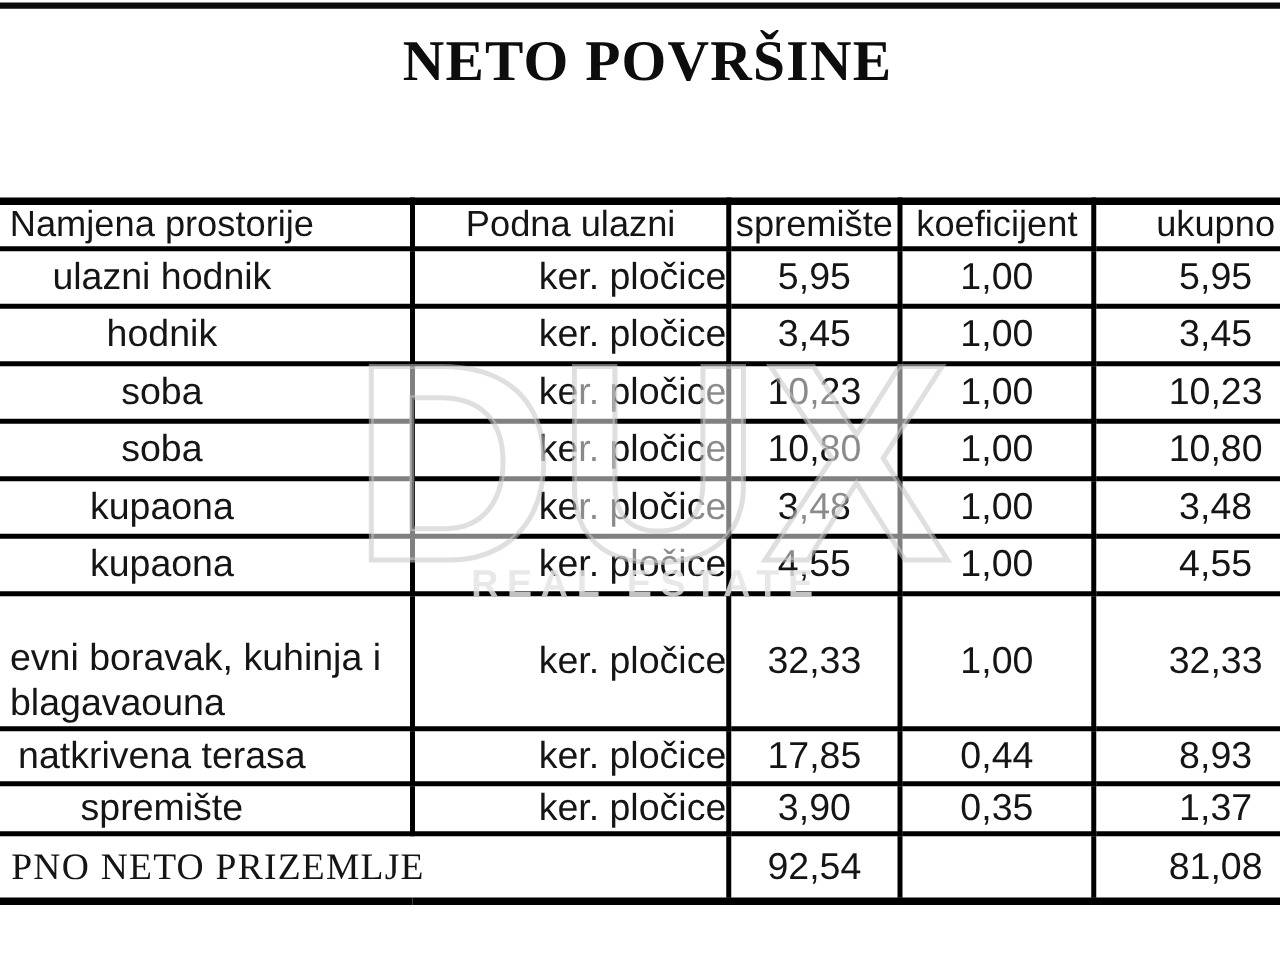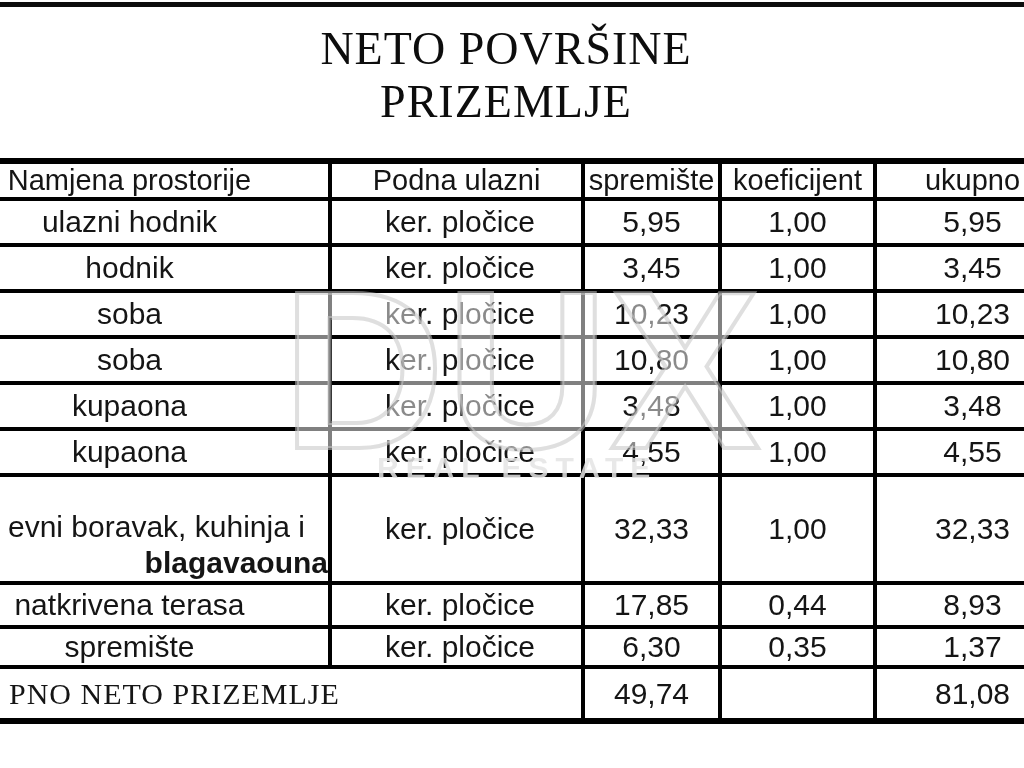--- a/index.html
+++ b/index.html
@@ -11,24 +11,24 @@
     color: #111111;
   }
   .stage { position: relative; width: 1024px; height: 768px; overflow: hidden; }
 
   .top-rule {
     position: absolute; left: 0; top: 2px;
     width: 1024px; height: 5px; background: #0c0c0c;
   }
 
   .doc-title {
-    position: absolute; left: 0; top: 22px; width: 1012px;
+    position: absolute; left: 12px; top: 22px; width: 1012px;
     text-align: center;
     font-family: "Liberation Serif", serif;
-    font-weight: normal;
+    font-weight: bold;
     font-size: 46px; line-height: 53px;
     letter-spacing: 1px;
     color: #0d0d0d;
   }
 
   .table-wrap { position: absolute; left: -75px; top: 158px; }
   table.areas {
     border-collapse: collapse;
     table-layout: fixed;
     width: 1143px;
@@ -44,27 +44,27 @@
   }
   tr.hdr { height: 37px; }
   tr.hdr th { font-size: 29px; }
   tr.r { height: 46px; }
   tr.r-tall { height: 85px; }
   tr.r-short1 { height: 44px; }
   tr.r-short2 { height: 40px; }
   tr.ftr { height: 54px; }
 
   .c-namjena { text-align: center; }
-  .c-obloga  { text-align: center; padding-left: 7px !important; margin-top: 39px; }
+  .c-obloga  { text-align: right; padding-left: 7px !important; margin-top: 39px; }
   .c-num     { text-align: center; }
   th.c-obloga-h, th.c-num-h, th.c-namjena-h { text-align: center; }
 
   td.c-namjena-2l { text-align: left; padding-left: 77px !important; }
   td.c-namjena-2l .ln1 { white-space: nowrap; line-height: 36px; margin-top: 32px; }
-  td.c-namjena-2l .ln2 { text-align: right; line-height: 36px; font-weight: bold; }
+  td.c-namjena-2l .ln2 { text-align: left; line-height: 36px; }
 
   td.ftr-label {
     font-family: "Liberation Serif", serif;
     font-weight: bold;
     font-size: 43px;
     letter-spacing: 1px;
     text-align: left;
     padding-left: 78px !important;
     color: #0d0d0d;
     white-space: nowrap;
@@ -84,21 +84,20 @@
 </style>
 </head>
 <body>
 
 <div class="stage">
 
   <div class="top-rule"></div>
 
   <div class="doc-title">
     <div>NETO POVRŠINE</div>
-    <div>PRIZEMLJE</div>
   </div>
 
   <div class="table-wrap">
     <table class="areas">
       <colgroup>
         <col style="width:402px">
           <col style="width:253px">
           <col style="width:137px">
           <col style="width:155px">
           <col style="width:196px">
@@ -166,27 +165,27 @@
       <tr class="r-short1">
         <td class="c-namjena">natkrivena terasa</td>
         <td class="c-obloga">ker. pločice</td>
         <td class="c-num">17,85</td>
         <td class="c-num">0,44</td>
         <td class="c-num">8,93</td>
       </tr>
       <tr class="r-short2">
         <td class="c-namjena">spremište</td>
         <td class="c-obloga">ker. pločice</td>
-        <td class="c-num">6,30</td>
+        <td class="c-num">3,90</td>
         <td class="c-num">0,35</td>
         <td class="c-num">1,37</td>
       </tr>
       <tr class="ftr">
         <td class="ftr-label" colspan="2">PNO NETO PRIZEMLJE</td>
-        <td class="c-num ftr-num">49,74</td>
+        <td class="c-num ftr-num">92,54</td>
         <td class="c-num ftr-num"></td>
         <td class="c-num ftr-num">81,08</td>
       </tr>
     </tbody>
       </table>
   </div>
 
   <svg class="wm wm-dux" viewBox="0 0 520 255" width="520" height="255">
     <g font-family="Liberation Sans, sans-serif" font-weight="bold" font-size="225" fill="rgba(255,255,255,0.5)" stroke="#c4c4c4" stroke-opacity="0.55" stroke-width="4">
       <text x="6" y="212">D</text>

